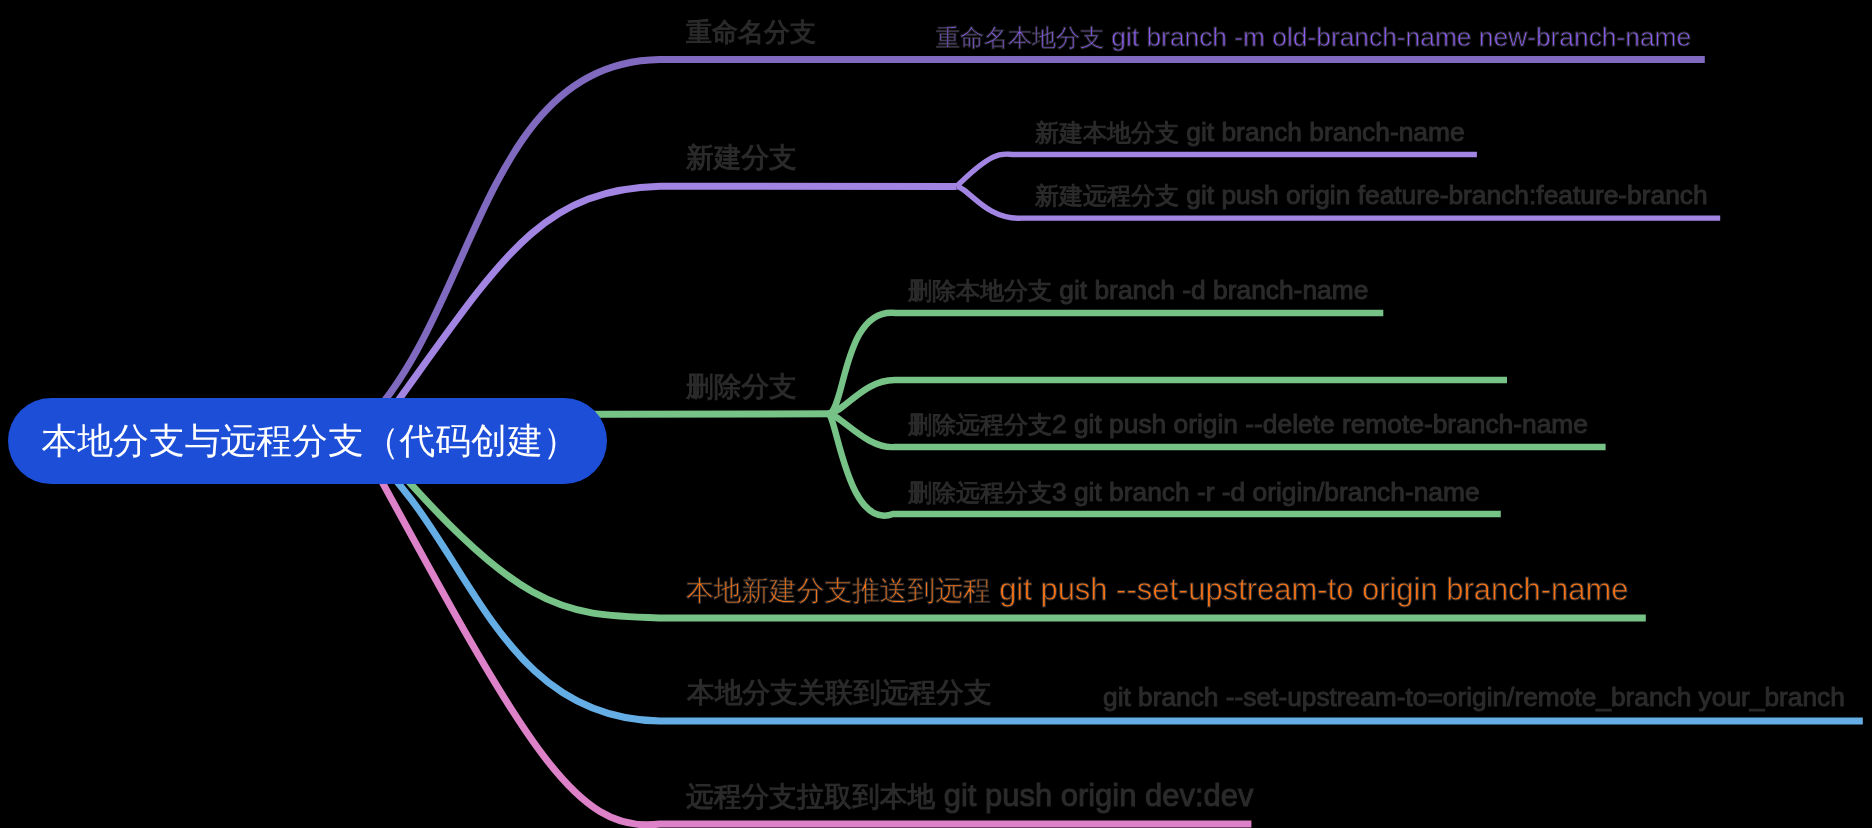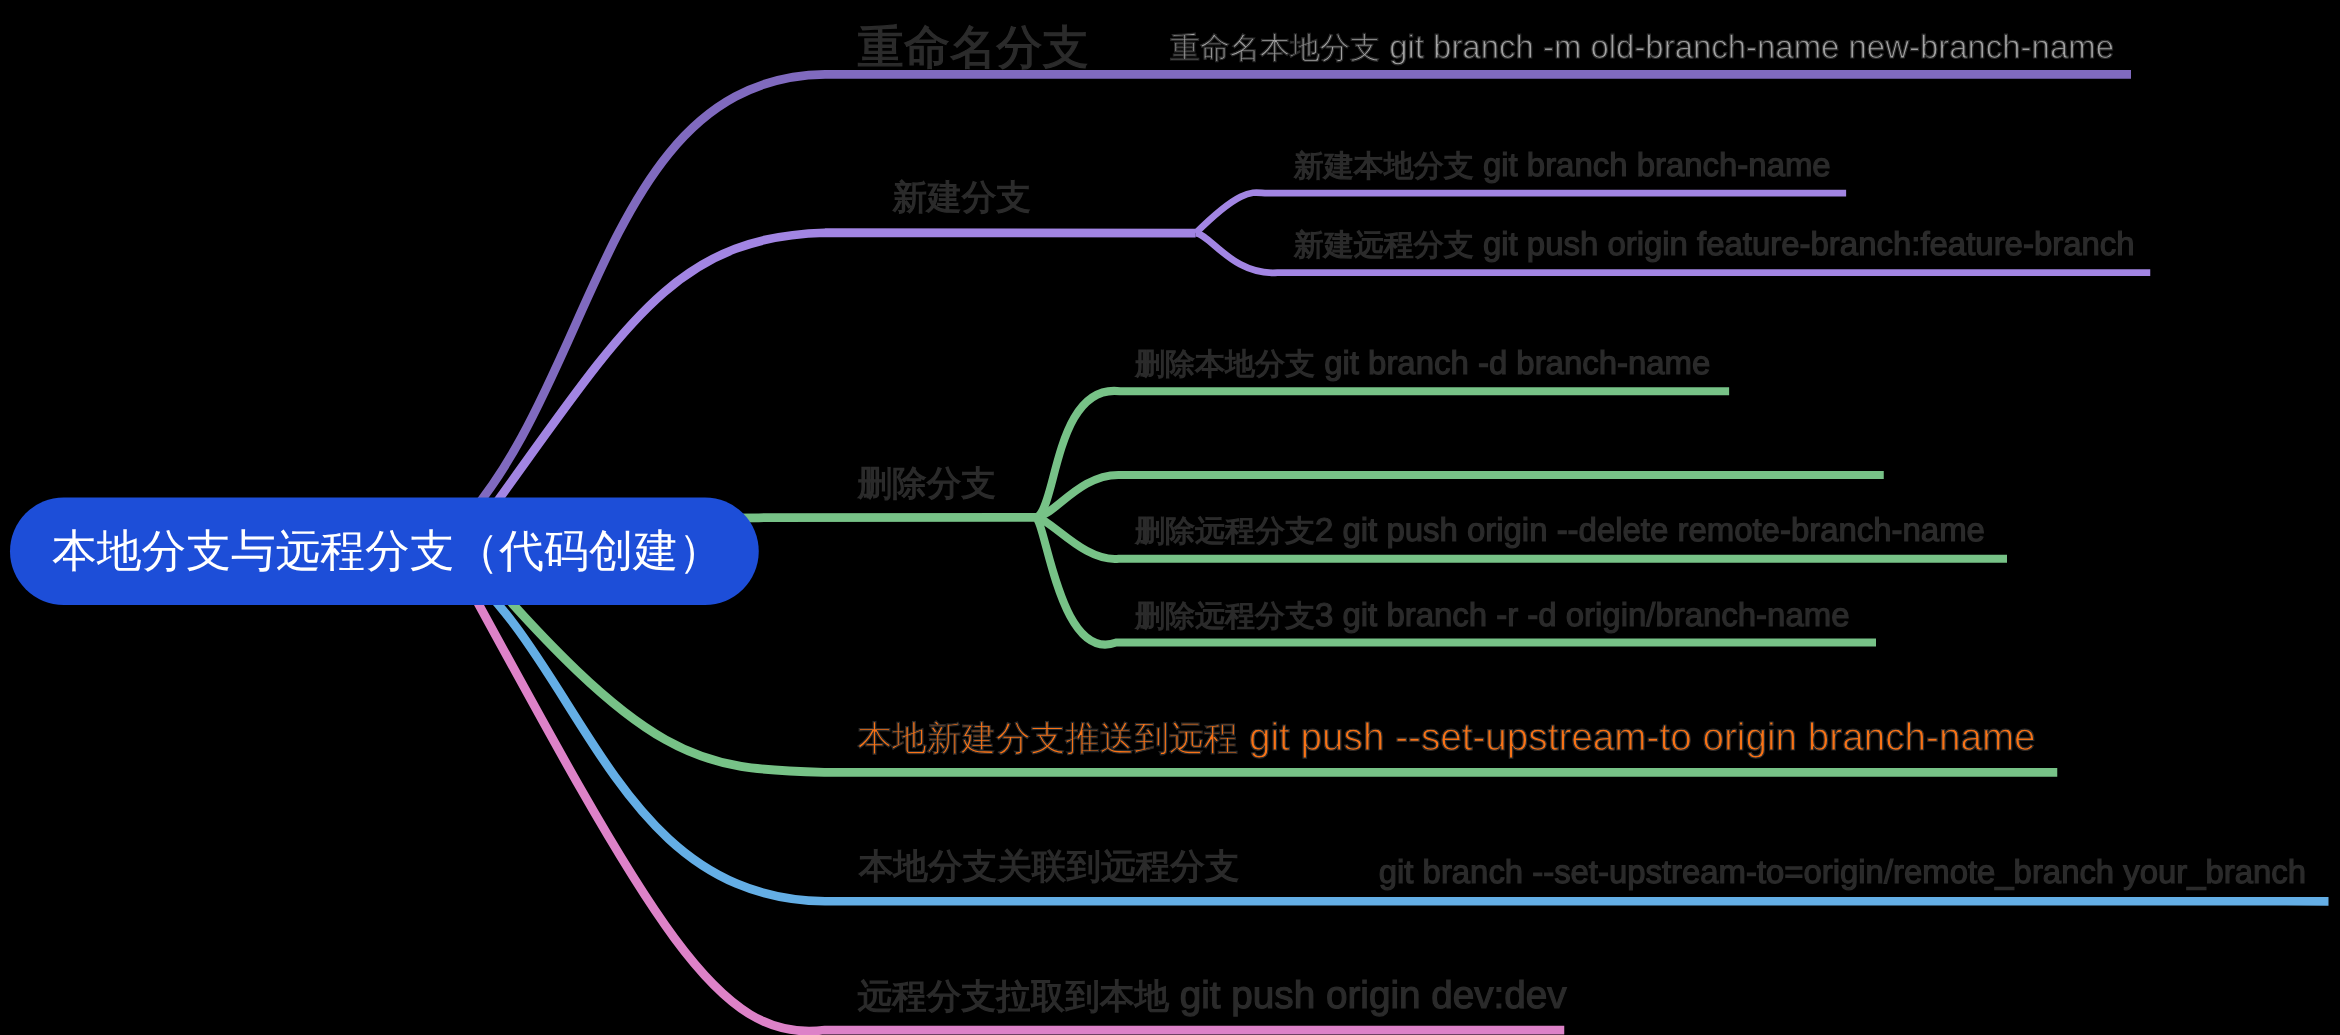--- a/index.html
+++ b/index.html
@@ -32,23 +32,23 @@
     <path d="M828,413.8 C843.2,413.8 862.6,379.8 895,380 L1507,380" stroke="#77c287" stroke-width="6.4"></path>
     <path d="M828,413.8 C840.2,413.8 866.2,449.8 895,447 L1605.6,447" stroke="#77c287" stroke-width="6.4"></path>
     <path d="M828,413.8 C836.8,413.8 846.9,530.9 893,514 L1500.8,514" stroke="#77c287" stroke-width="6.4"></path>
     <path d="M364.2,430.8 C520,614.1 559.2,614.9 660,617.9 L1645.8,617.9" stroke="#77c287" stroke-width="7.0"></path>
     <path d="M360,446 C466.4,526.9 490,718.8 660,721 L1862.8,721" stroke="#64aee5" stroke-width="7.0"></path>
     <path d="M344.7,413.1 C521.7,738.7 571.3,835.4 660,824 L1251.4,824" stroke="#dd82c8" stroke-width="7.0"></path>
   </svg>
   <div id="root-node" style="background: #1d4ed8;">
     <div id="root-label" style="color: rgb(255, 255, 255);">本地分支与远程分支（代码创建）</div>
   </div>
-  <div class="label" style="left: 686px; top: 19px; font-size: 37px; --lat: 1.117; color: rgb(43, 43, 43); -webkit-text-stroke-color: rgb(43, 43, 43);">重命名分支</div>
-  <div class="label" style="left: 936px; top: 24px; font-size: 24px; --lat: 1.098; color: #a3a3a3; -webkit-text-stroke-color: rgb(43, 43, 43);">重命名本地分支<span class="lat"> git branch -m old-branch-name new-branch-name</span></div>
-  <div class="label" style="left: 686px; top: 144px; font-size: 27.7px; --lat: 1.117; color: rgb(43, 43, 43); margin-left: 28px; -webkit-text-stroke-color: rgb(43, 43, 43);">新建分支</div>
+  <div class="label" style="left: 686px; top: 19px; font-size: 26px; --lat: 1.117; color: rgb(43, 43, 43); -webkit-text-stroke-color: rgb(43, 43, 43);">重命名分支</div>
+  <div class="label" style="left: 936px; top: 24px; font-size: 24px; --lat: 1.098; color: #8b5cf6; -webkit-text-stroke-color: rgb(43, 43, 43);">重命名本地分支<span class="lat"> git branch -m old-branch-name new-branch-name</span></div>
+  <div class="label" style="left: 686px; top: 144px; font-size: 27.7px; --lat: 1.117; color: rgb(43, 43, 43); -webkit-text-stroke-color: rgb(43, 43, 43);">新建分支</div>
   <div class="label" style="left: 1035px; top: 119px; font-size: 24px; --lat: 1.098; color: rgb(43, 43, 43); -webkit-text-stroke-color: rgb(43, 43, 43);">新建本地分支<span class="lat"> git branch branch-name</span></div>
   <div class="label" style="left: 1035px; top: 182px; font-size: 24px; --lat: 1.098; color: rgb(43, 43, 43); -webkit-text-stroke-color: rgb(43, 43, 43);">新建远程分支<span class="lat"> git push origin feature-branch:feature-branch</span></div>
   <div class="label" style="left: 686px; top: 373px; font-size: 27.7px; --lat: 1.117; color: rgb(43, 43, 43); -webkit-text-stroke-color: rgb(43, 43, 43);">删除分支</div>
   <div class="label" style="left: 908px; top: 277px; font-size: 24px; --lat: 1.098; color: rgb(43, 43, 43); -webkit-text-stroke-color: rgb(43, 43, 43);">删除本地分支<span class="lat"> git branch -d branch-name</span></div>
   <div class="label" style="left: 908px; top: 411px; font-size: 24px; --lat: 1.098; color: rgb(43, 43, 43); -webkit-text-stroke-color: rgb(43, 43, 43);">删除远程分支<span class="lat">2 git push origin --delete remote-branch-name</span></div>
   <div class="label" style="left: 908px; top: 479px; font-size: 24px; --lat: 1.098; color: rgb(43, 43, 43); -webkit-text-stroke-color: rgb(43, 43, 43);">删除远程分支<span class="lat">3 git branch -r -d origin/branch-name</span></div>
   <div class="label" style="left: 686px; top: 575px; font-size: 27.7px; --lat: 1.117; color: #f97316; -webkit-text-stroke-color: rgb(43, 43, 43);">本地新建分支推送到远程<span class="lat"> git push --set-upstream-to origin branch-name</span></div>
   <div class="label" style="left: 1103px; top: 684px; font-size: 24px; --lat: 1.096; color: rgb(43, 43, 43); -webkit-text-stroke-color: rgb(43, 43, 43);"><span class="lat">git branch --set-upstream-to=origin/remote_branch your_branch</span></div>
   <div class="label" style="left: 687px; top: 679px; font-size: 27.7px; --lat: 1.117; color: rgb(43, 43, 43); -webkit-text-stroke-color: rgb(43, 43, 43);">本地分支关联到远程分支</div>
   <div class="label" style="left: 686px; top: 781px; font-size: 27.7px; --lat: 1.117; color: rgb(43, 43, 43); -webkit-text-stroke-color: rgb(43, 43, 43);">远程分支拉取到本地<span class="lat"> git push origin dev:dev</span></div>

